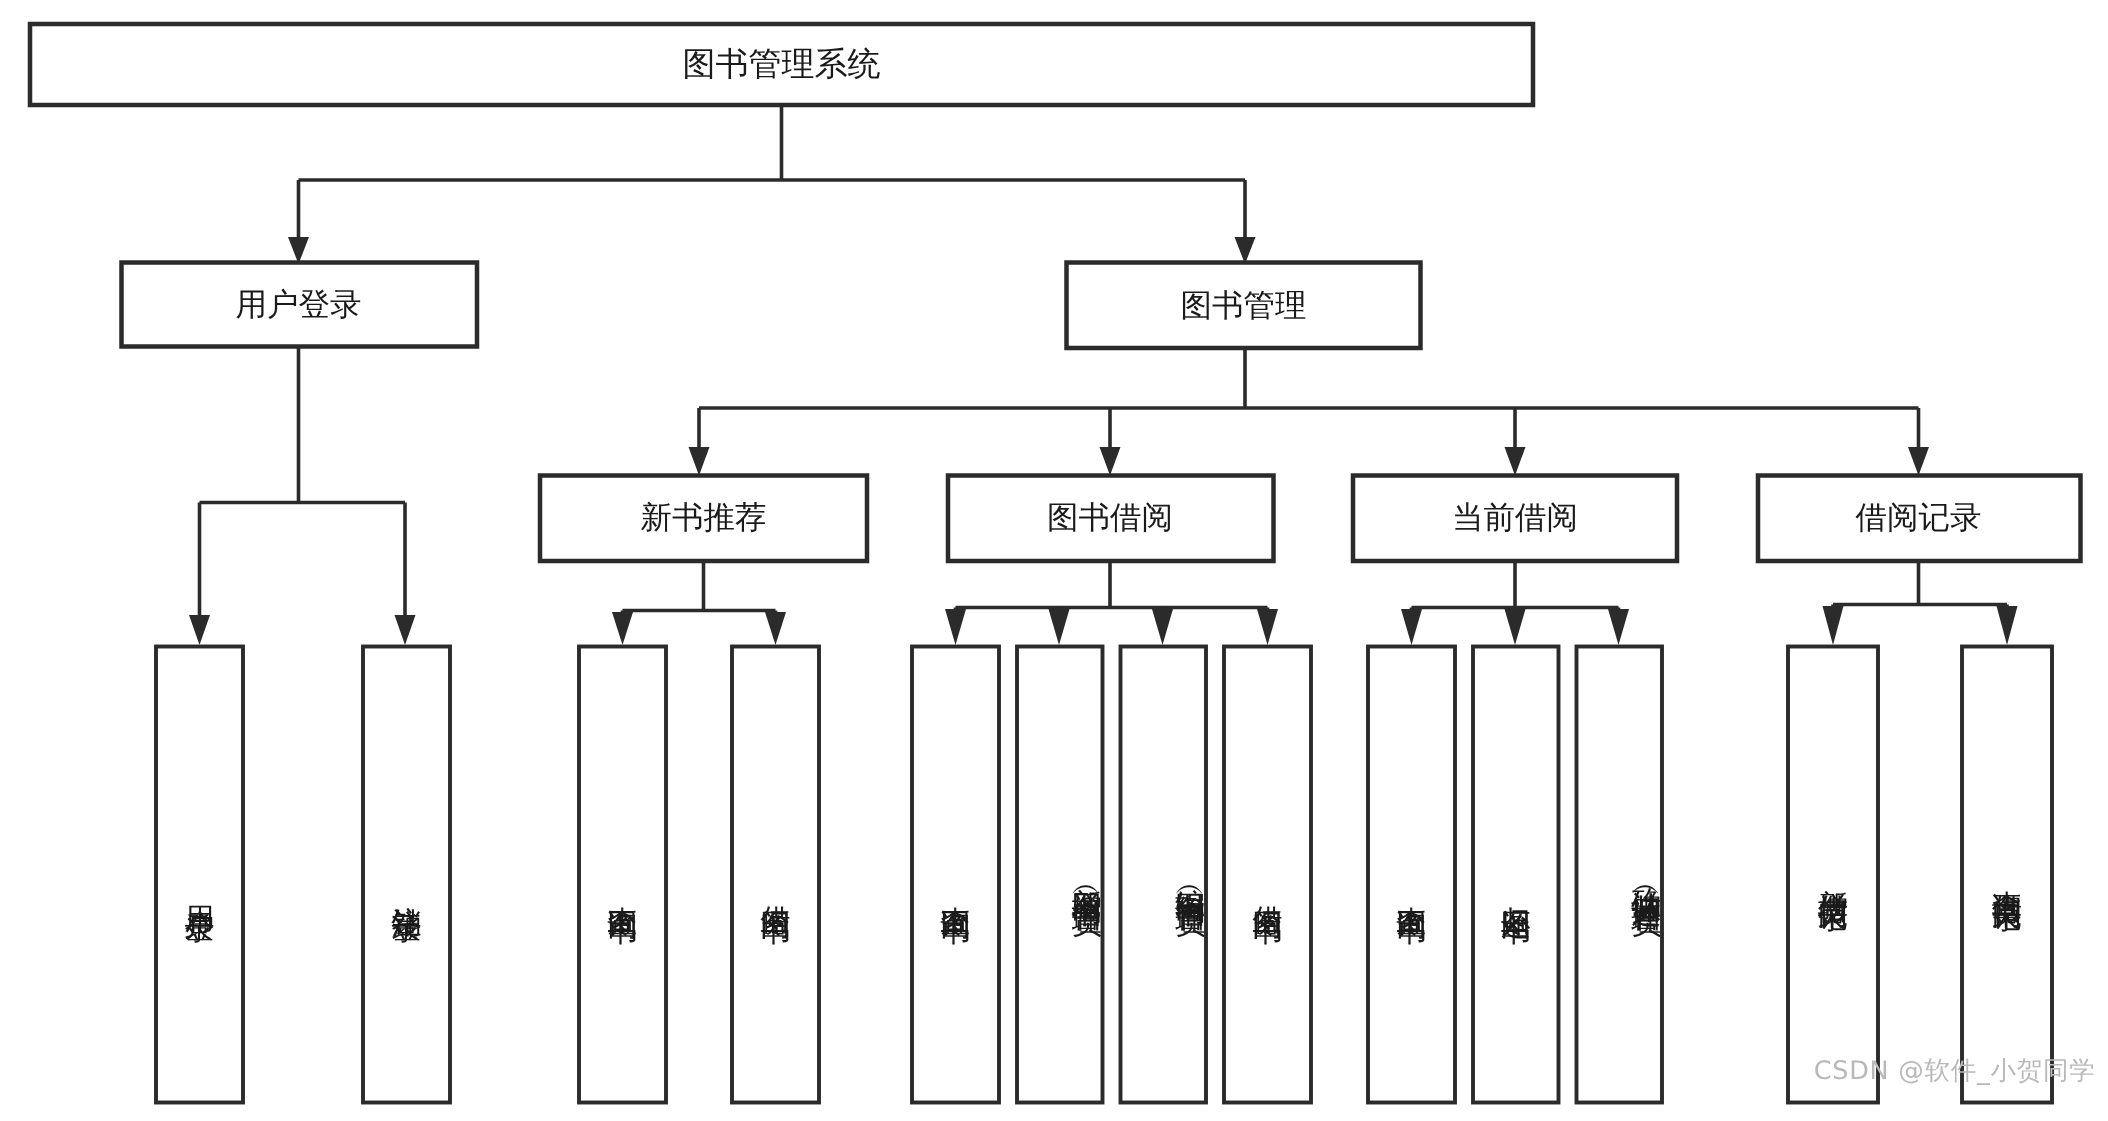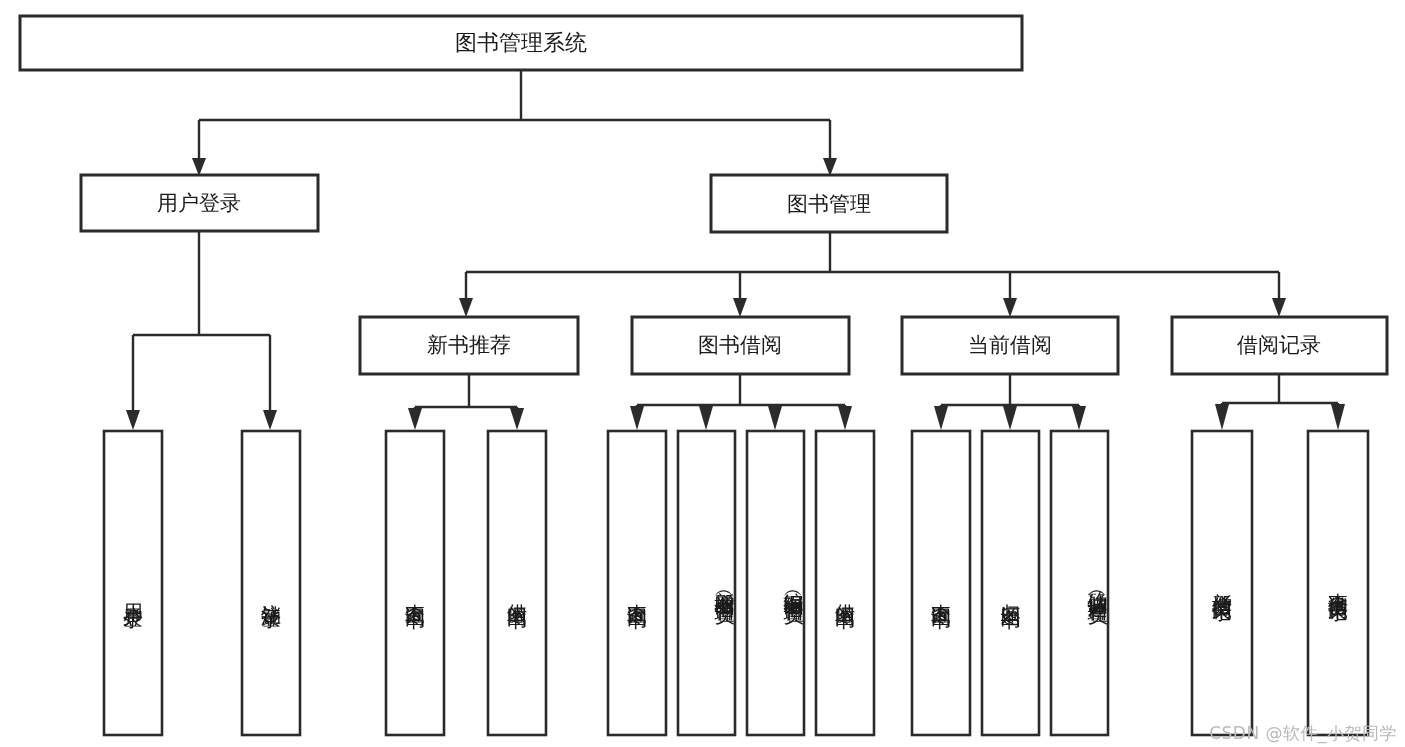--- a/index.html
+++ b/index.html
@@ -75,21 +75,21 @@
     justify-content: center;
     white-space: nowrap;
     pointer-events: none;
   }
   .leaf-label-v.centered {
     align-items: center;
   }
   .watermark {
     position: absolute;
     right: 8px;
-    bottom: 2px;
+    bottom: 22px;
     font-family: "DejaVu Sans", "Liberation Sans", sans-serif;
     font-size: 17px;
     color: #b9b9b9;
     white-space: nowrap;
     letter-spacing: 0.5px;
   }
 </style>
 </head>
 <body>
 

